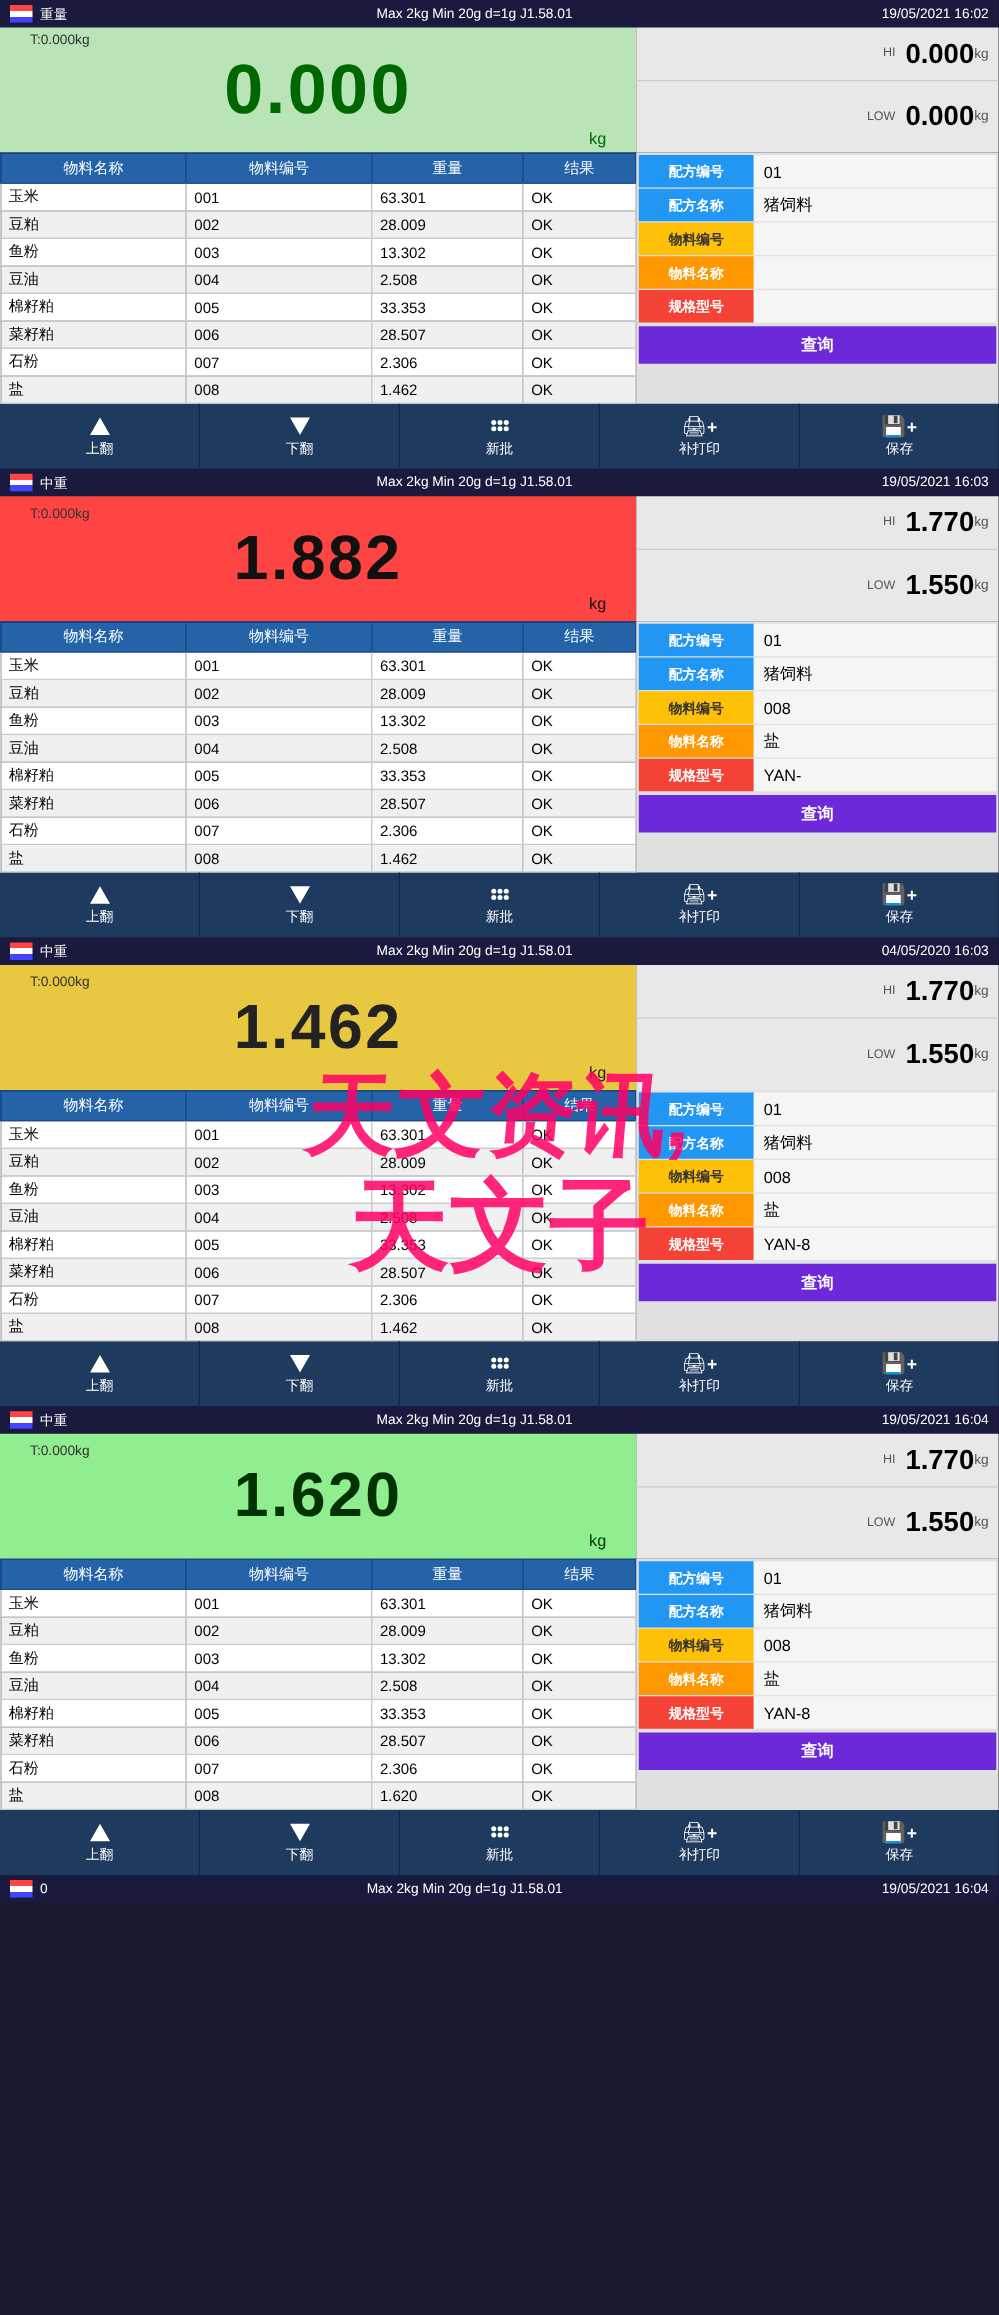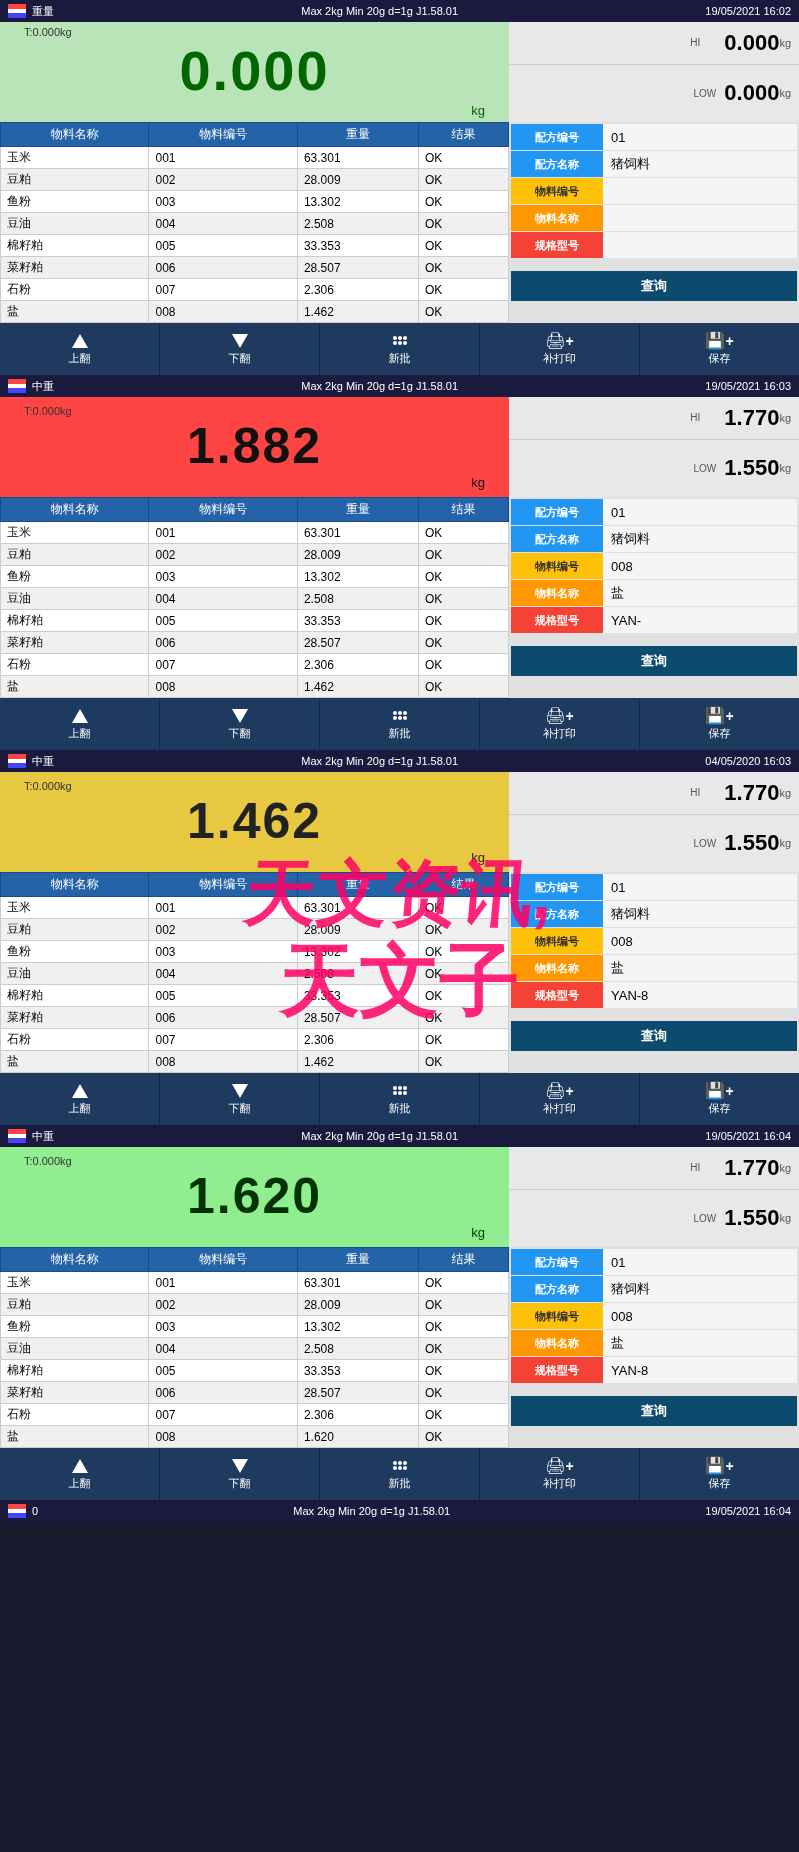--- a/index.html
+++ b/index.html
@@ -70,21 +70,21 @@
       flex: 1;
       display: flex;
       align-items: center;
       justify-content: flex-end;
       padding: 4px 8px;
       border-bottom: 1px solid #ccc;
     }
     .weight-hi-label {
       font-size: 10px;
       color: #555;
-      margin-right: 24px;
+      margin-right: 8px;
     }
     .weight-hi-value {
       font-size: 22px;
       font-weight: bold;
       color: #000;
     }
     .weight-hi-unit { font-size: 11px; color: #555; }
     .weight-low {
       flex: 1;
       display: flex;
@@ -162,27 +162,27 @@
       background: #f5f5f5;
     }
     .label-blue { background: #2196F3; }
     .label-yellow { background: #FFC107; color: #333 !important; }
     .label-red { background: #F44336; }
     .label-orange { background: #FF9800; }
 
     .query-btn {
       width: 100%;
       height: 30px;
-      background: #0c4a6e;
+      background: #6d28d9;
       color: #fff;
       border: none;
       font-size: 13px;
       font-weight: bold;
       cursor: pointer;
-      margin-top: 12px;
+      margin-top: 2px;
     }
 
     
     .toolbar {
       display: flex;
       background: #1e3a5f;
       height: 52px;
     }
     .toolbar-btn {
       flex: 1;

